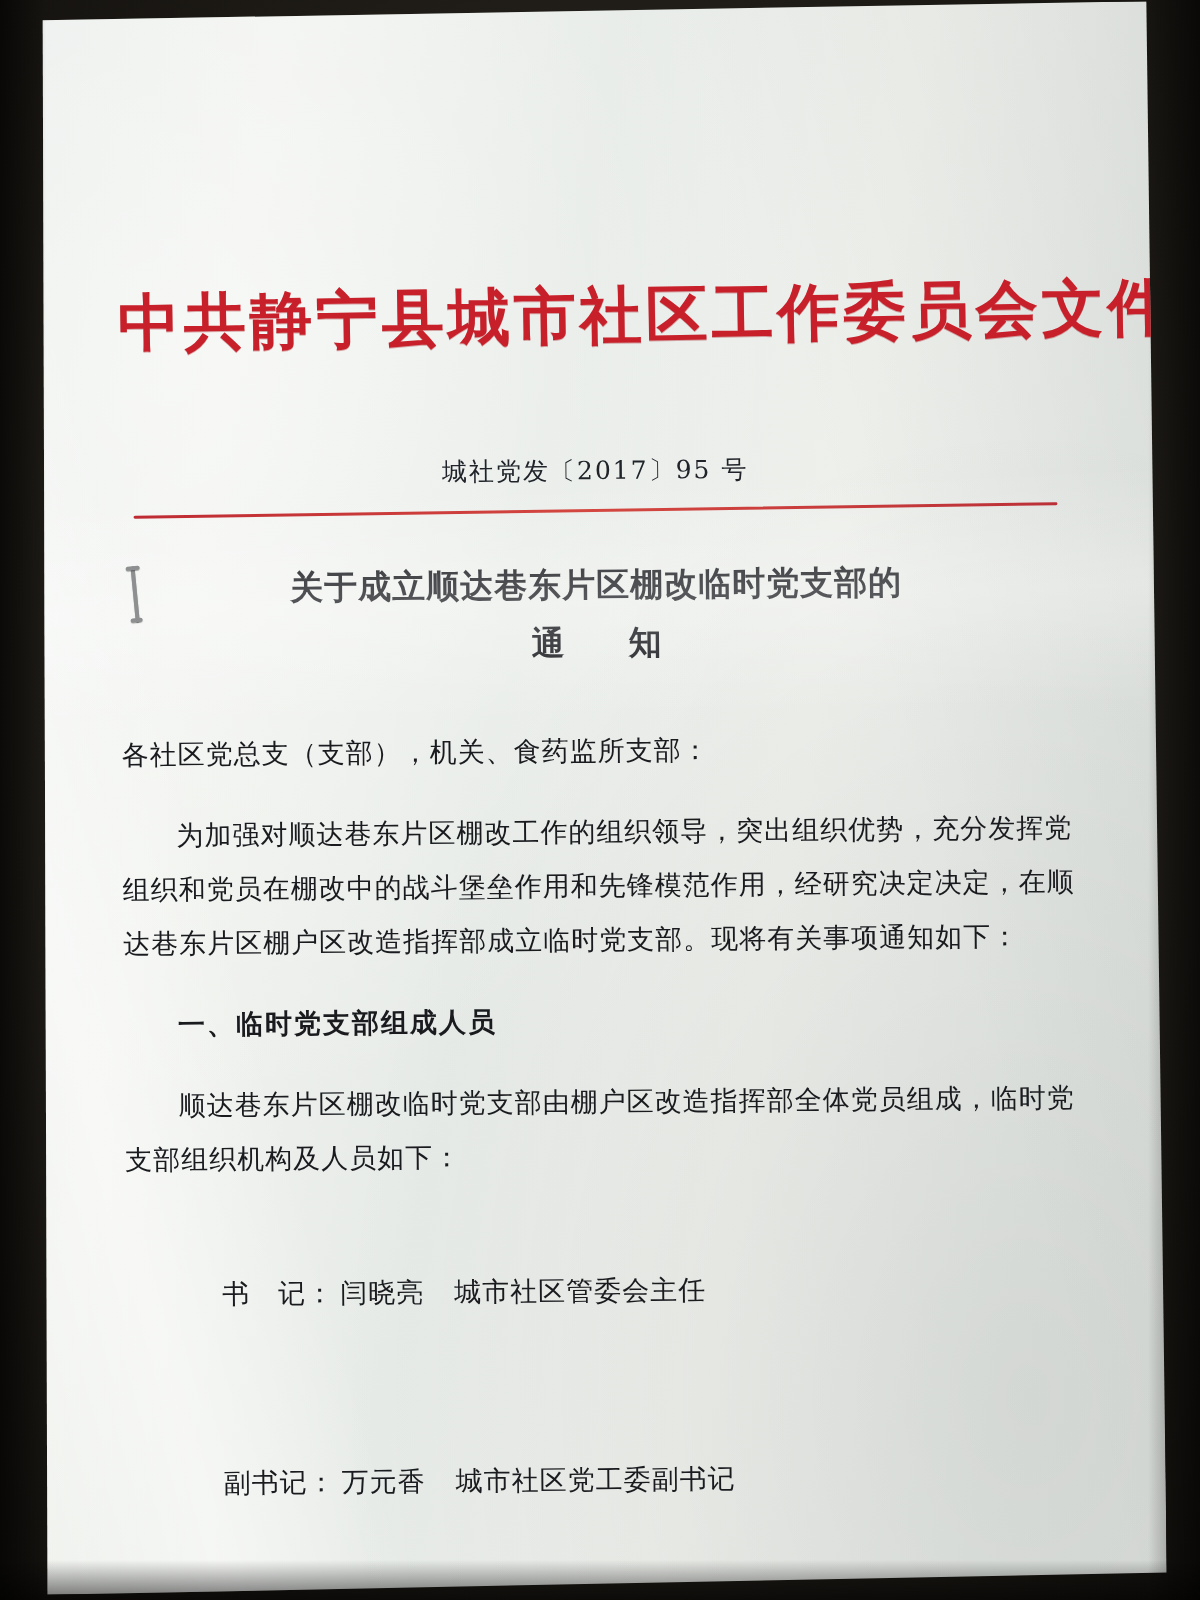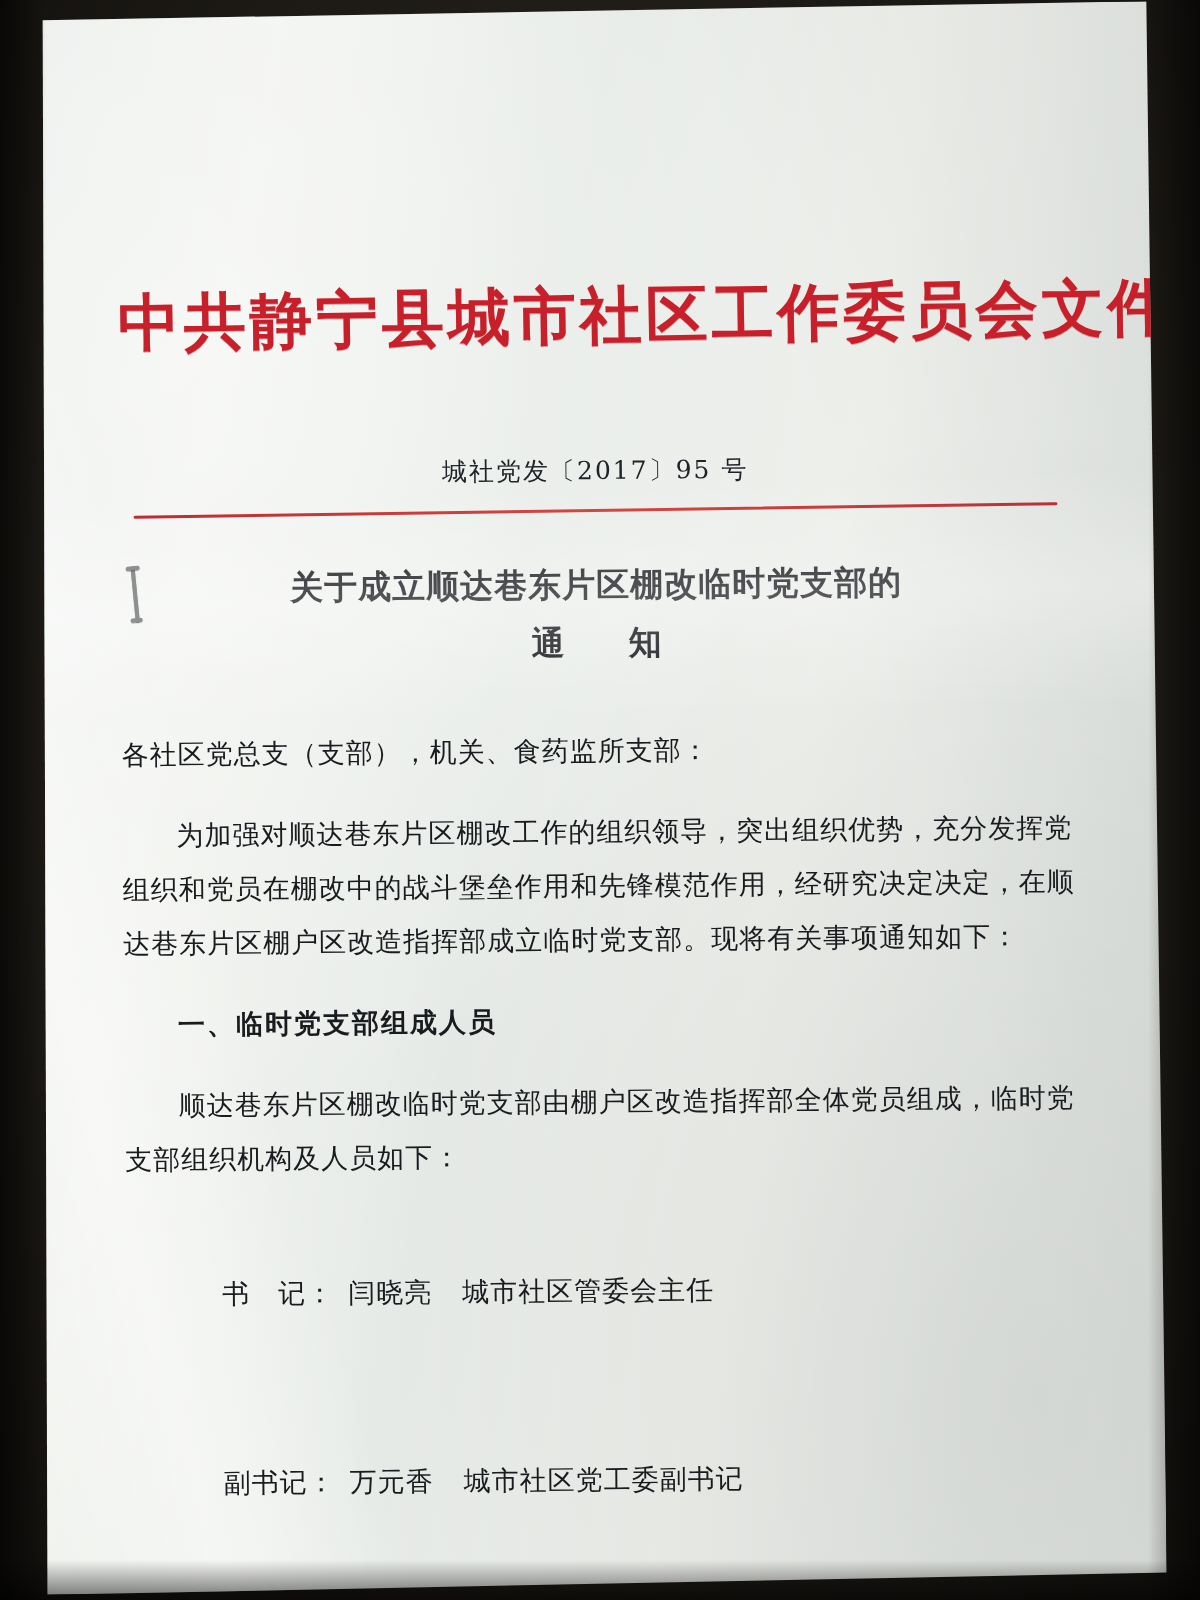--- a/index.html
+++ b/index.html
@@ -150,21 +150,21 @@
     text-indent: 2em;
     letter-spacing: 2px;
   }
 
   .roster { margin-top: 2px; }
   .roster .row {
     display: block;
     text-indent: 2em;
     white-space: pre;
   }
-  .roster .name { padding-left: 6px; margin-left: 8px; }
+  .roster .name { padding-left: 6px; }
   .roster .post { padding-left: 30px; }
 
   
   .edge-shadow-r {
     position: absolute;
     right: 0; top: 0; bottom: 0; width: 52px;
     background: linear-gradient(90deg, rgba(0,0,0,0), rgba(0,0,0,.55));
     pointer-events: none;
   }
   .edge-shadow-l {

